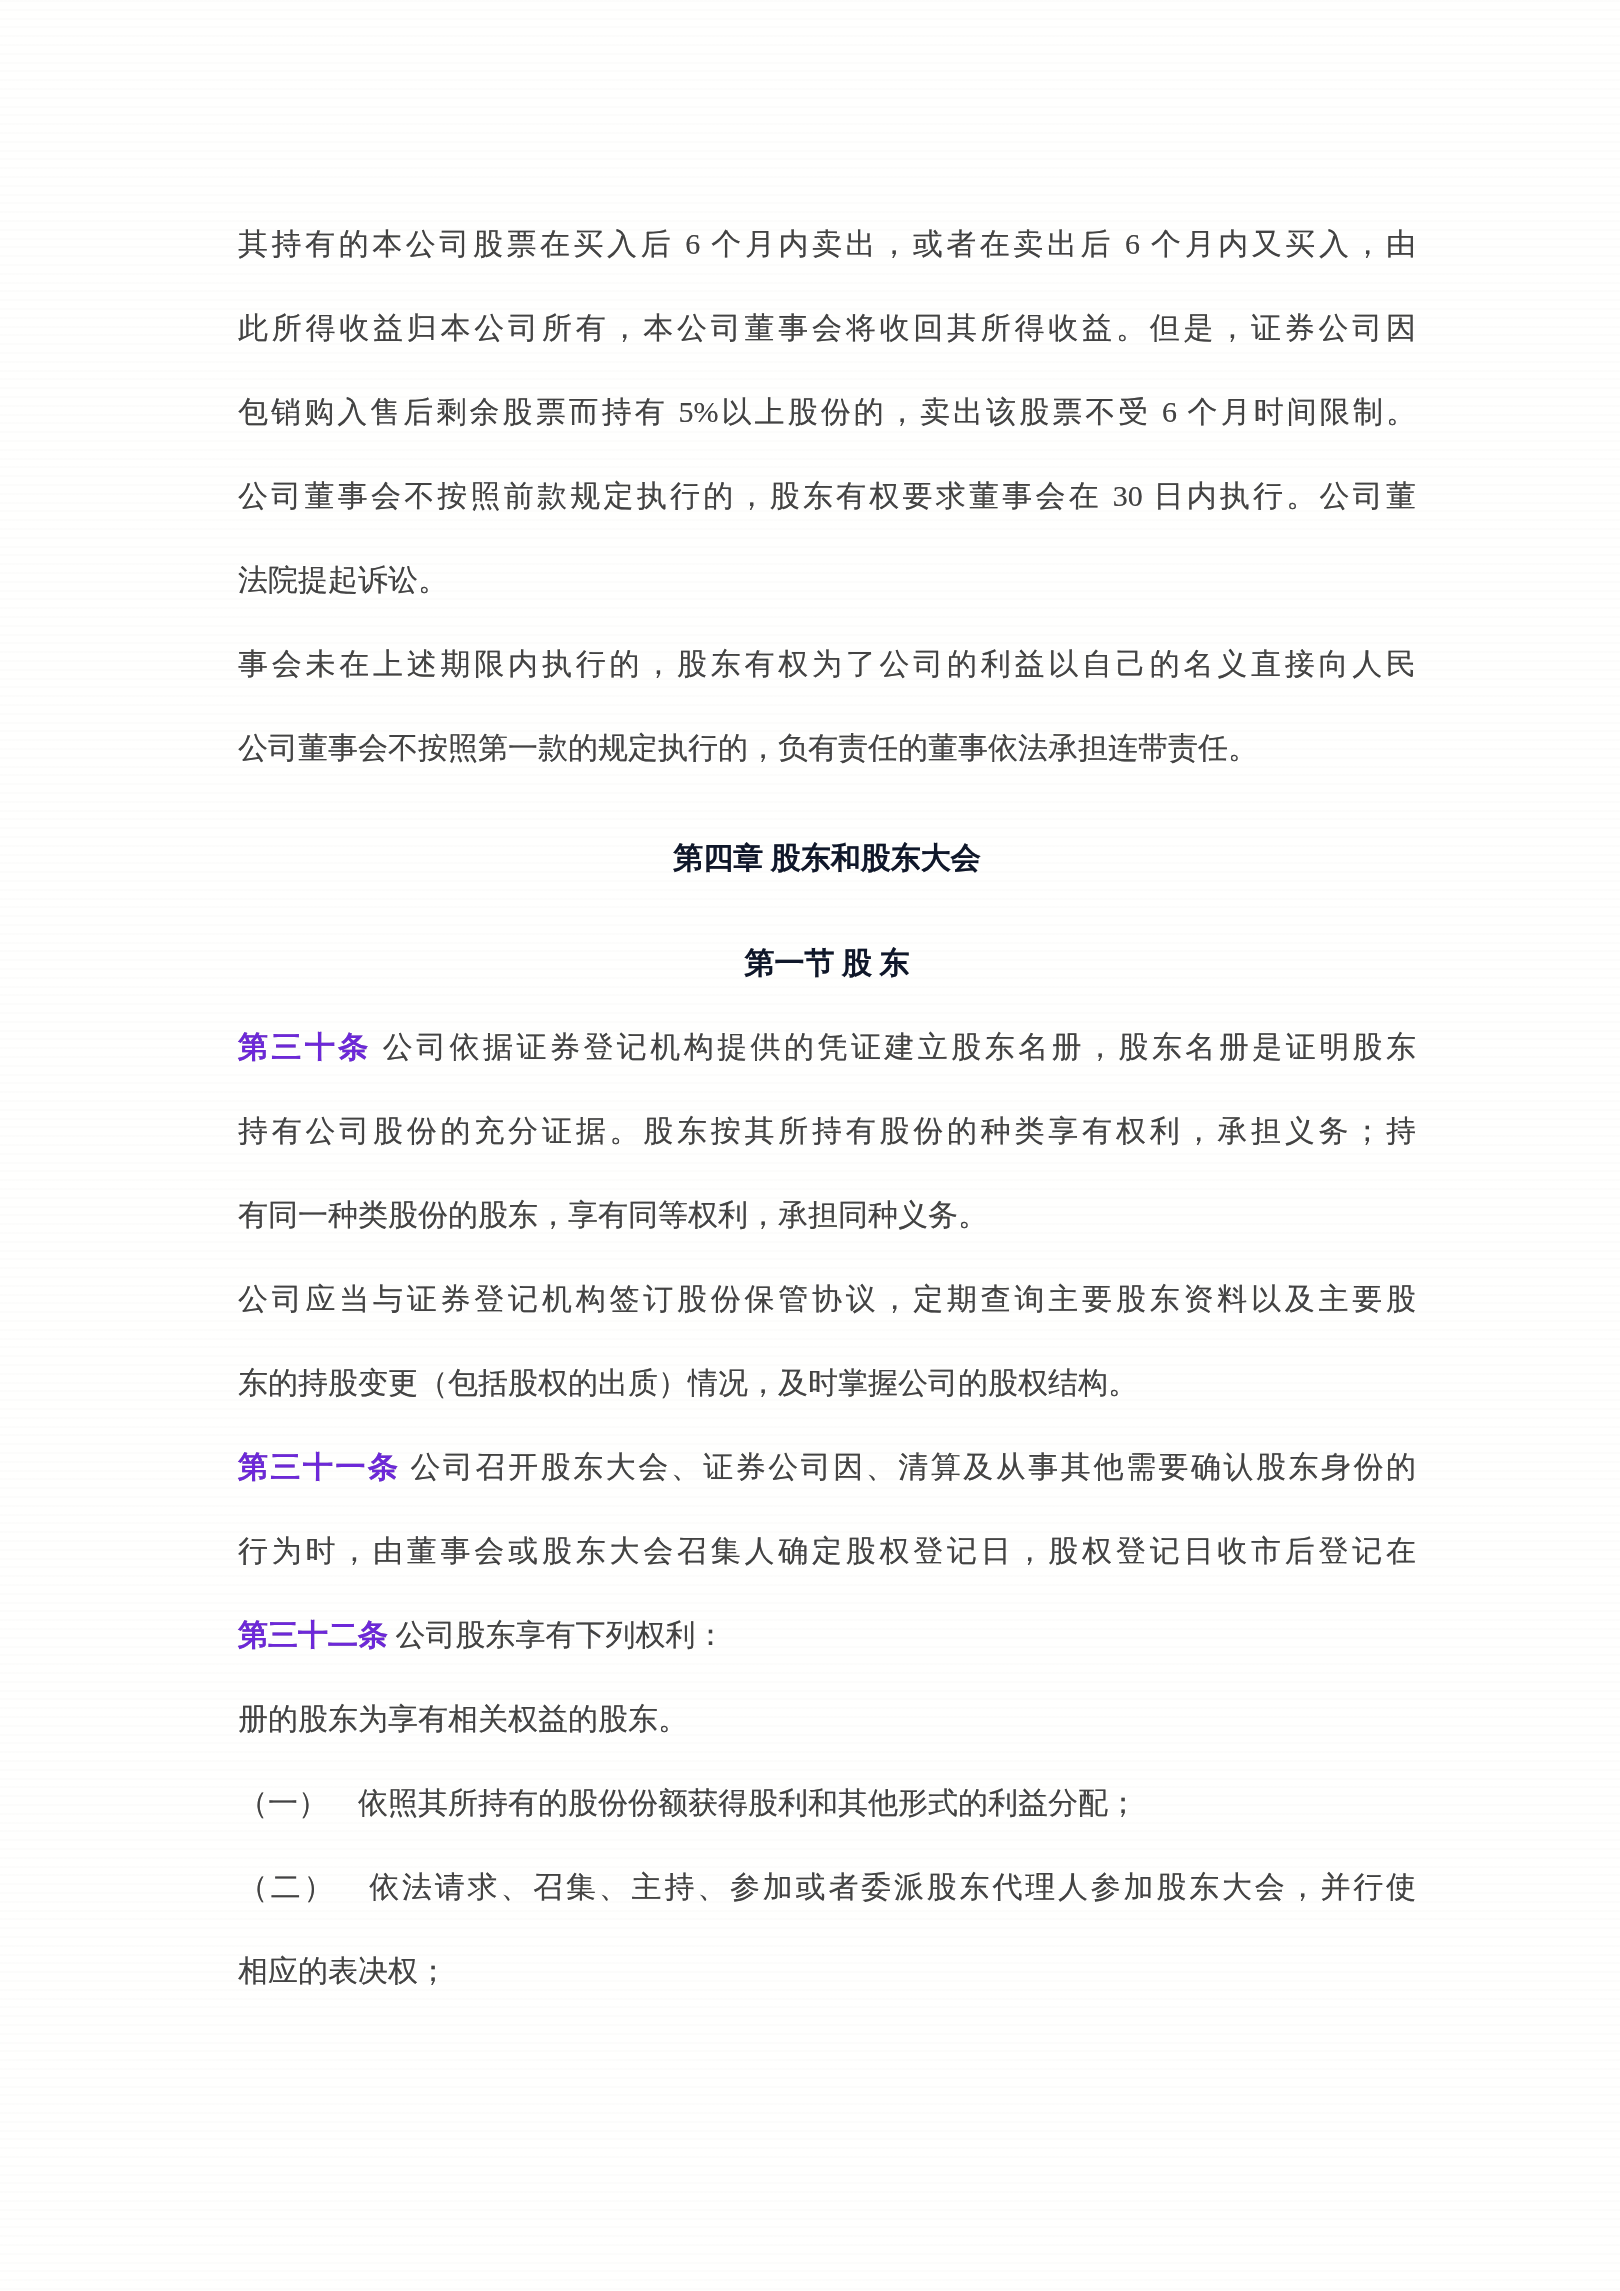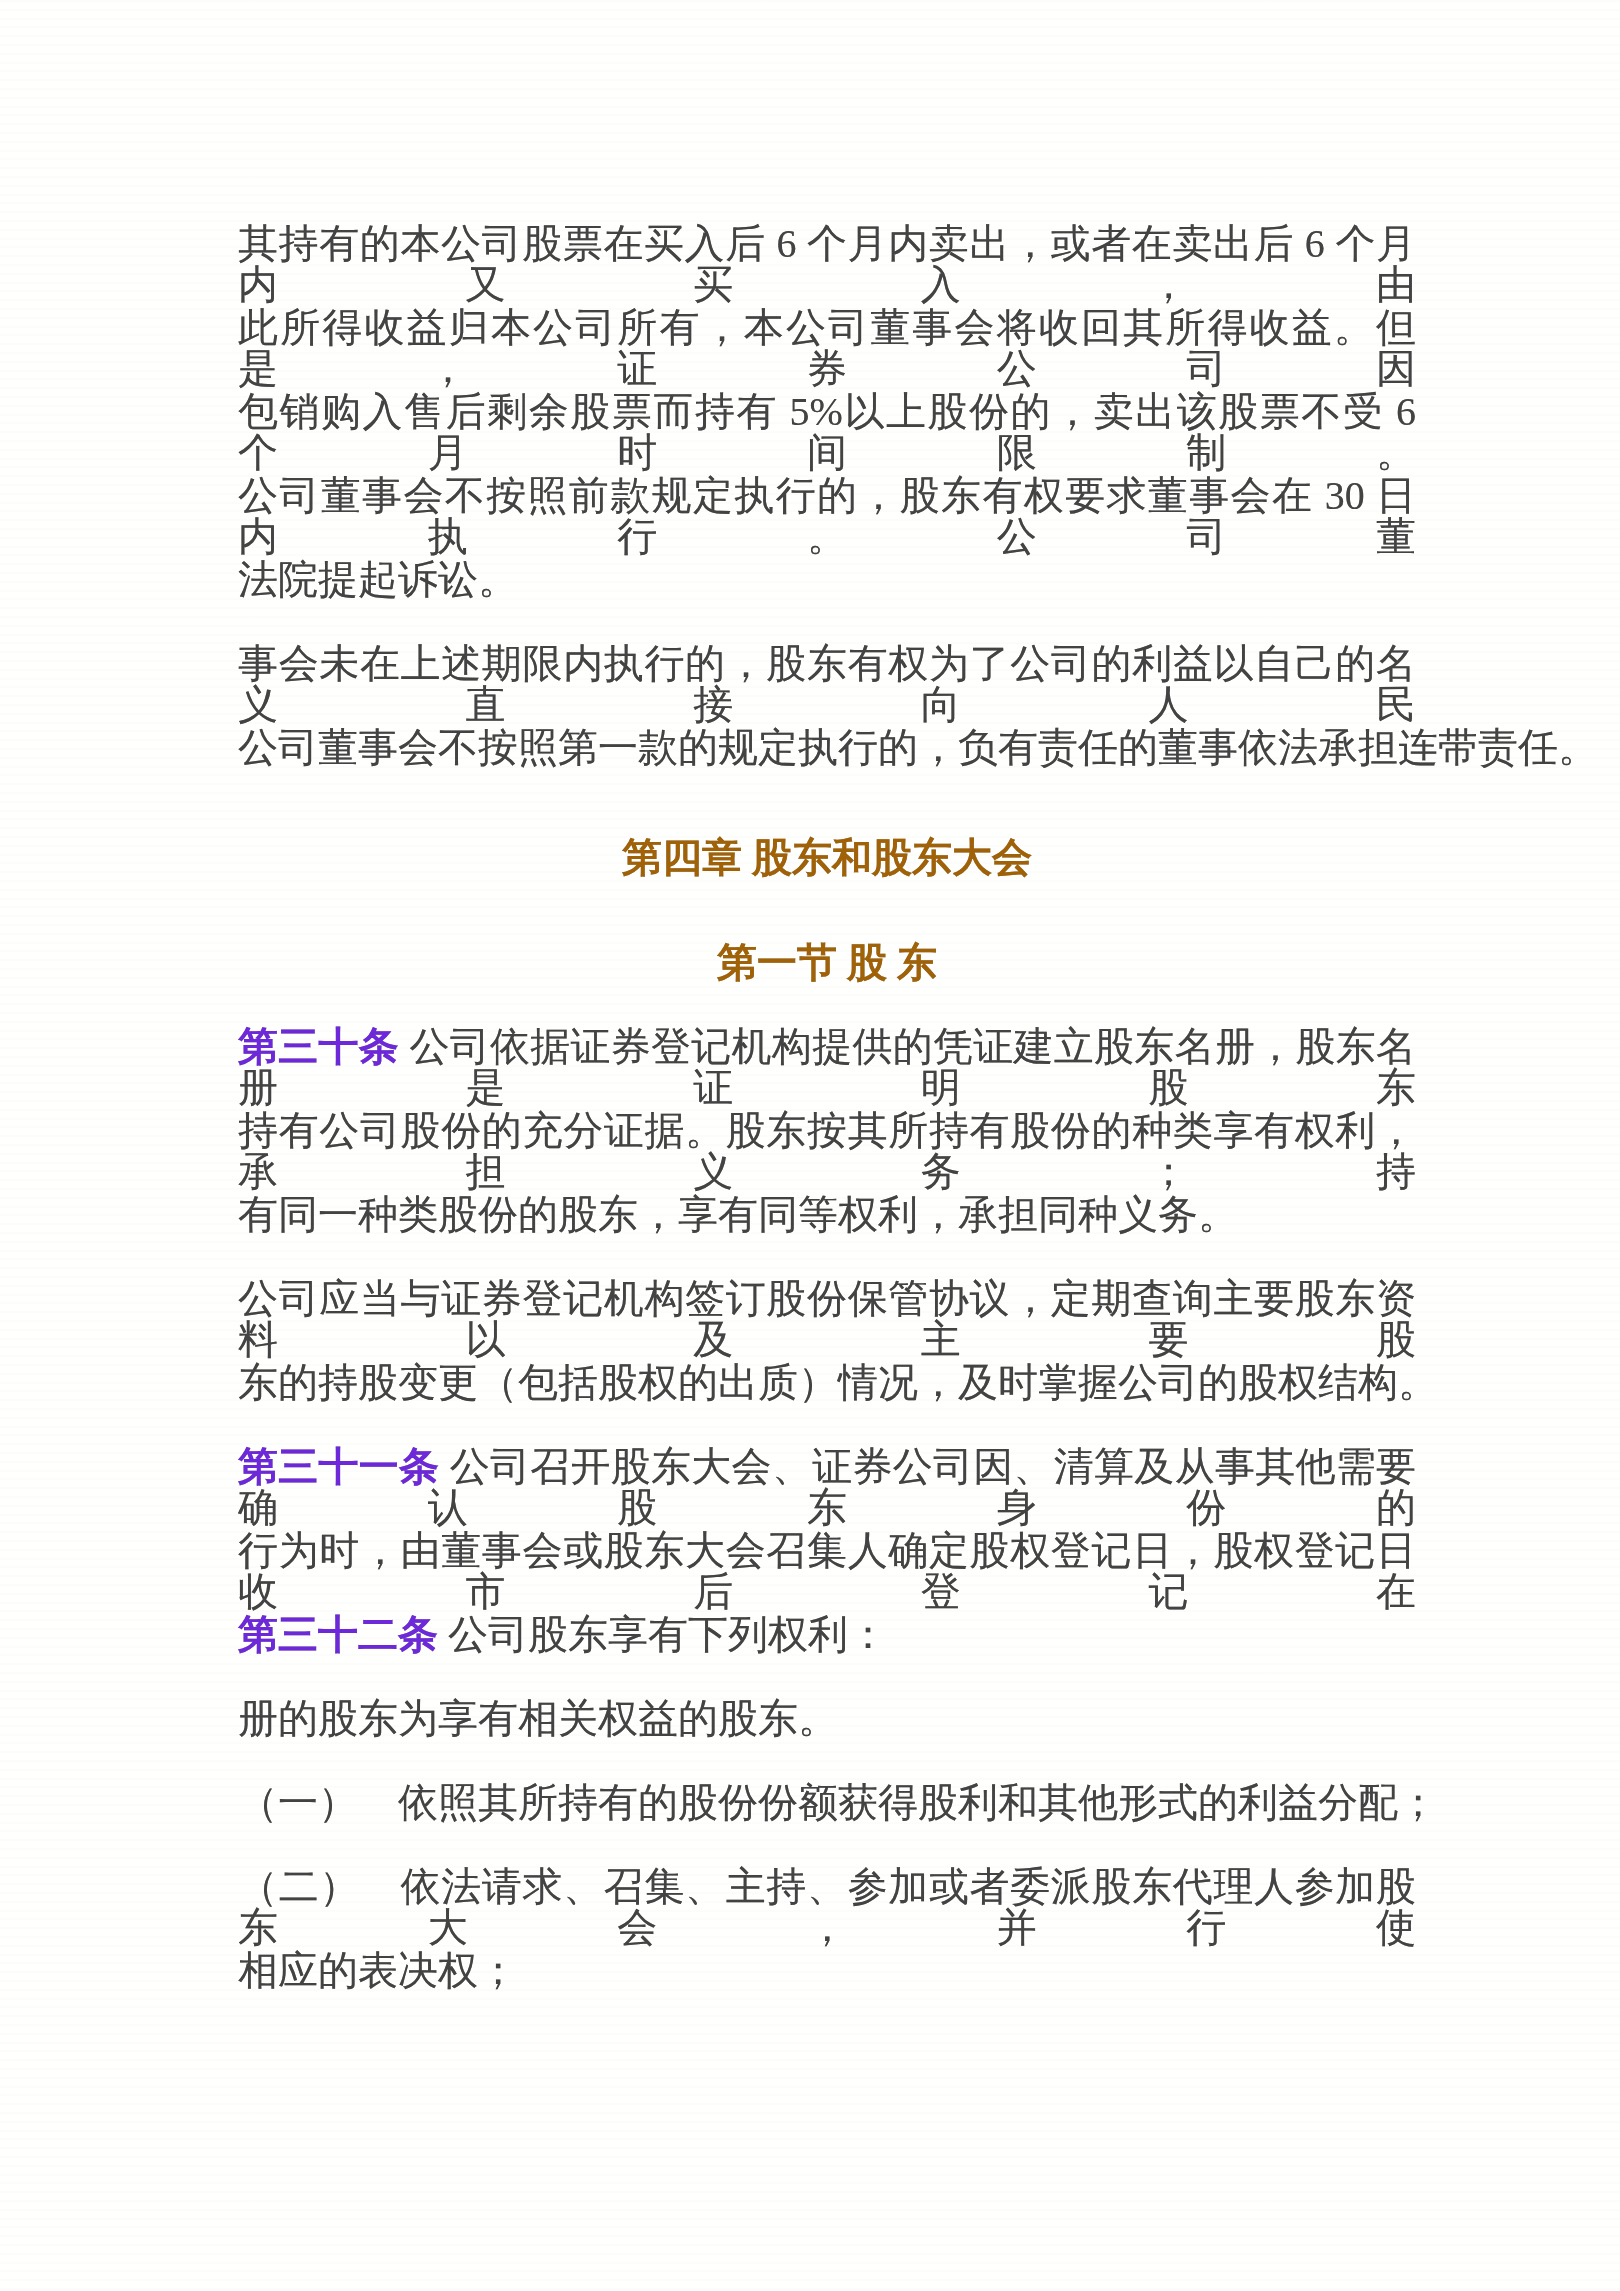--- a/index.html
+++ b/index.html
@@ -28,37 +28,37 @@
   }
   .content {
     position: absolute;
     left: 238px;
     top: 223px;
     width: 1178px;
   }
   .line {
     height: 84px;
     line-height: 41px;
-    font-size: 40px;
+    font-size: 30px;
     color: #434343;
     white-space: nowrap;
     text-shadow: 0 0 0.4px rgba(70,70,70,0.55);
   }
   .line.fill {
     white-space: normal;
     text-align: justify;
     text-align-last: justify;
     text-justify: inter-character;
   }
   .line.chapter,
   .line.section {
     white-space: normal;
     text-align: center;
     font-weight: 700;
-    color: #a16207;
+    color: #0f172a;
   }
   .line.chapter { margin-top: 25.5px; }
   .line.section { margin-top: 21.6px; }
   .article-number {
     font-weight: 700;
     color: #6d28d9;
   }
 </style>
 </head>
 <body>

